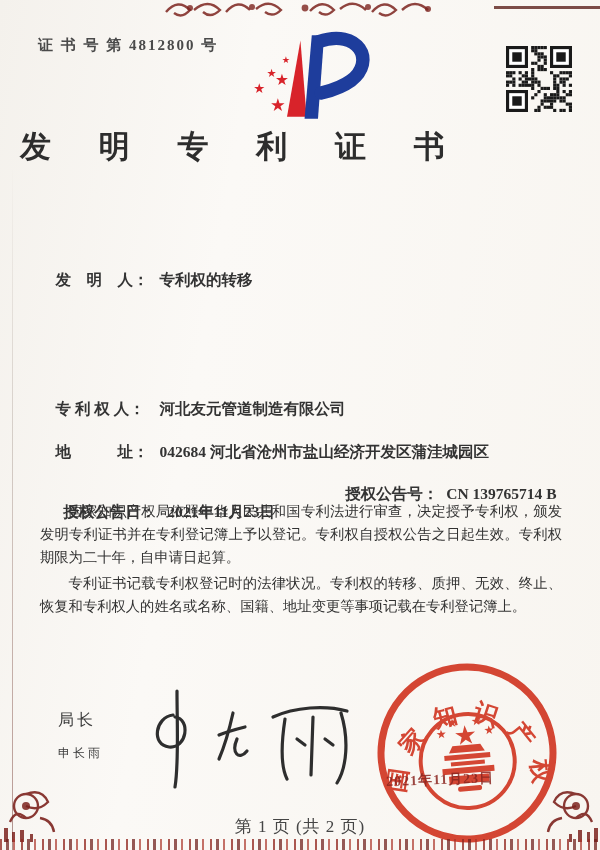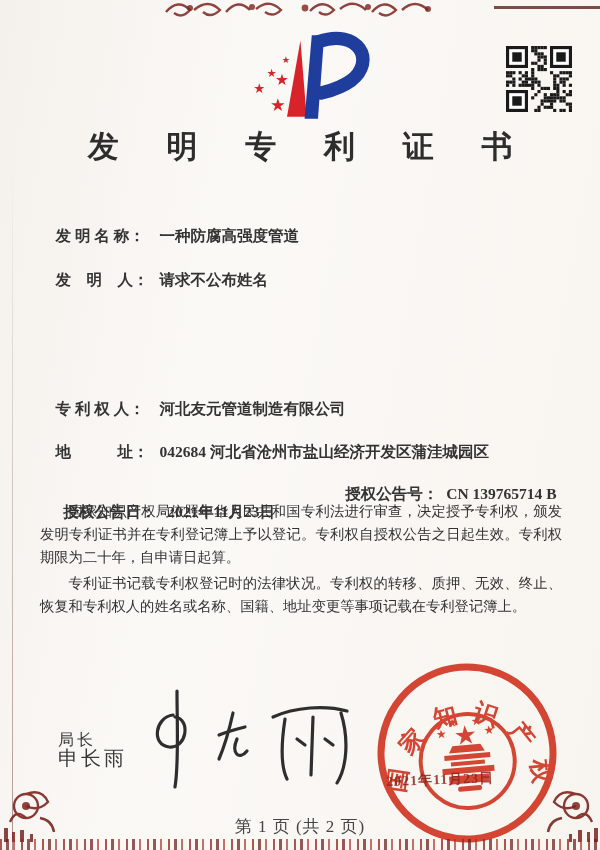--- a/index.html
+++ b/index.html
@@ -6,33 +6,33 @@
   #page{
     position:relative;width:600px;height:850px;overflow:hidden;
     background:linear-gradient(100deg,#f4f1ec 0%,#fbf9f6 35%,#f8f5f0 100%);
     font-family:"Liberation Serif","DejaVu Serif",serif;color:#3b3b3b;
   }
   .abs{position:absolute;}
   
   #cert-no{left:38px;top:36px;font-size:15px;letter-spacing:2px;color:#4a4a4a;font-weight:600;}
   #logo{left:230px;top:26px;}
   #qr{left:506px;top:46px;}
-  #title{left:0;top:126px;width:100%;text-align:center;font-size:31px;font-weight:bold;
+  #title{left:0;top:126px;width:100%;font-size:31px;font-weight:bold;
     letter-spacing:20px;color:#2d2d2d;text-indent:20px;}
   
   .row{left:40px;width:520px;font-size:15.5px;font-weight:600;white-space:pre;color:#333;}
   .row .lbl{display:inline-block;min-width:96px;}
   .row .val{margin-left:8px;}
   #row-grant .grp2{position:absolute;left:282px;top:0;}
   
   .para{left:40px;width:522px;font-size:14.3px;line-height:1.62;text-indent:2em;
     color:#323232;font-weight:500;text-align:justify;}
   
-  #director-title{left:58px;top:710px;font-size:16px;letter-spacing:3px;color:#3a3a3a;margin-top:20px;}
-  #director-name{left:58px;top:745px;font-size:20px;letter-spacing:3px;color:#3a3a3a;}
+  #director-title{left:58px;top:710px;font-size:16px;letter-spacing:3px;color:#3a3a3a;}
+  #director-name{left:58px;top:745px;font-size:12px;letter-spacing:3px;color:#3a3a3a;}
   #signature{left:135px;top:683px;}
   
   #seal{left:372px;top:658px;width:190px;height:190px;transform:rotate(-5deg);opacity:.9;}
   #seal-date{left:386px;top:770px;width:170px;font-size:14px;font-weight:700;color:#8b2620;
     letter-spacing:1px;transform:rotate(-2deg);opacity:.85;}
   
   #footer{left:0;top:815px;width:100%;text-align:center;font-size:17px;color:#454545;letter-spacing:1px;}
   
   #orn-top{left:160px;top:0;}
   #top-right-line{left:494px;top:6px;width:106px;height:3px;background:#5d201b;opacity:.8;}
@@ -66,20 +66,21 @@
       <circle cx="30" cy="8" r="3"></circle>
         <circle cx="92" cy="7" r="3"></circle>
       <circle cx="145" cy="8" r="3.4"></circle>
         <circle cx="208" cy="7" r="3"></circle>
       <circle cx="268" cy="9" r="3"></circle>
     </g>
   </svg>
   <div id="top-right-line" class="abs"></div>
   <div id="left-edge-line" class="abs"></div>
 
+  <div id="cert-no" class="abs">证 书 号 第 4812800 号</div>
 
   <svg id="logo" class="abs" width="145" height="98" viewBox="0 0 140 95">
     <polygon points="68,14 55,88 74,88" fill="#d8232a"></polygon>
     <polygon points="79,9 91,9 85,90 72,90" fill="#1e3d9c"></polygon>
     <path d="M 86,15 C 124,2 142,34 117,53 C 106,61 96,63 88,65" fill="none" stroke="#1e3d9c" stroke-width="13" stroke-linecap="round"></path>
     <g fill="#d8232a" text-anchor="middle" font-family="'DejaVu Sans',sans-serif">
       <text x="54" y="36" font-size="9">★</text>
       <text x="40" y="49" font-size="11">★</text>
       <text x="28" y="65" font-size="13">★</text>
       <text x="50" y="57" font-size="15">★</text>
@@ -217,25 +218,22 @@
       <rect x="42" y="0" width="21" height="21" fill="#1a1a1a"></rect>
       <rect x="45" y="3" width="15" height="15" fill="#fff"></rect>
       <rect x="48" y="6" width="9" height="9" fill="#1a1a1a"></rect>
       <rect x="0" y="42" width="21" height="21" fill="#1a1a1a"></rect>
       <rect x="3" y="45" width="15" height="15" fill="#fff"></rect>
       <rect x="6" y="48" width="9" height="9" fill="#1a1a1a"></rect>
     </svg>
 
   <div id="title" class="abs">发 明 专 利 证 书</div>
 
-  <div class="abs row" style="top:208px">
-    <span class="lbl">发 明 名 称：</span><span class="val">一种防腐高强度管道</span>
-  </div>
   <div class="abs row" style="top:252px">
-    <span class="lbl">发　明　人：</span><span class="val">请求不公布姓名</span>
+    <span class="lbl">发　明　人：</span><span class="val">专利权的转移</span>
   </div>
   <div class="abs row" style="top:381px">
     <span class="lbl">专 利 权 人：</span><span class="val">河北友元管道制造有限公司</span>
   </div>
   <div class="abs row" style="top:424px">
     <span class="lbl">地　　　址：</span><span class="val">042684 河北省沧州市盐山经济开发区蒲洼城园区</span>
   </div>
   <div id="row-grant" class="abs row" style="top:466px">
     <span>
       <span class="lbl">授权公告日：</span><span class="val">2021年11月23日</span>

